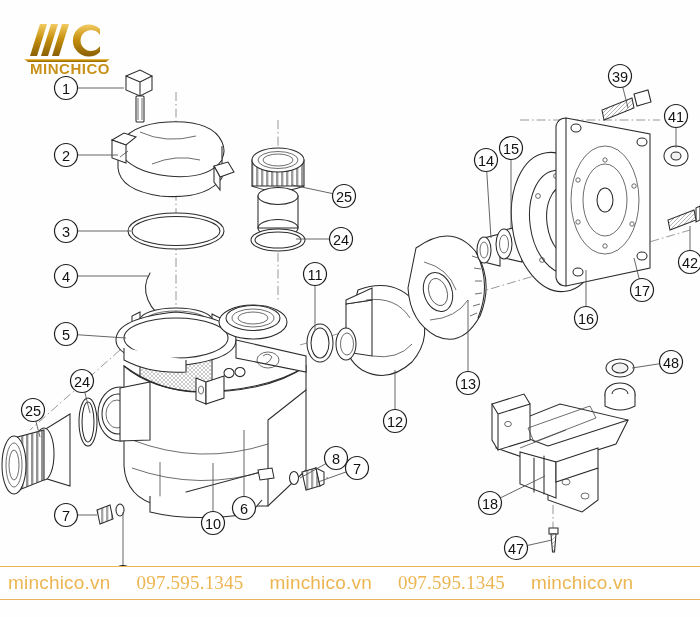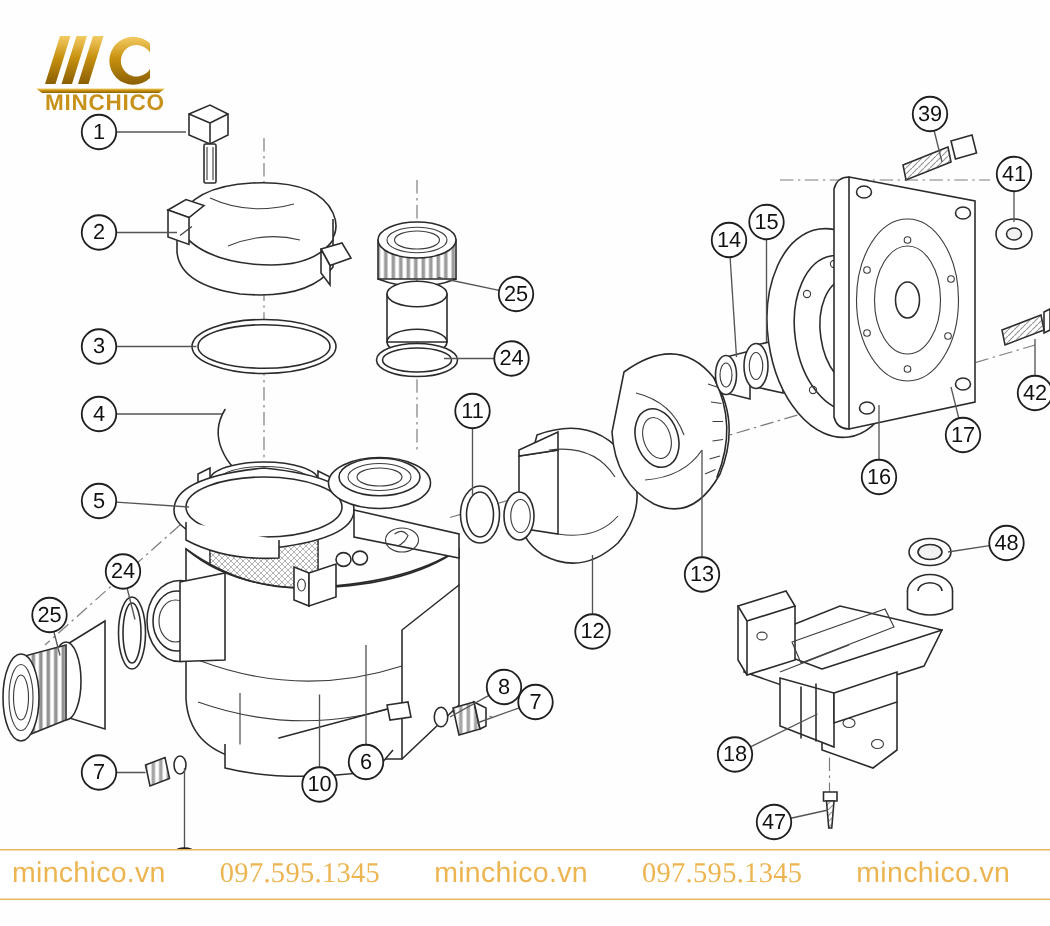--- a/index.html
+++ b/index.html
@@ -65,21 +65,21 @@
     overflow: hidden;
     background: #ffffff;
   }
   #footer-track {
     position: absolute;
     left: 8px;
     top: 0;
     height: 31px;
     display: flex;
     align-items: center;
-    gap: 36px;
+    gap: 26px;
     white-space: nowrap;
   }
   .foot-item {
     font-family: "Liberation Sans", sans-serif;
     font-size: 19px;
     color: #edb552;
     letter-spacing: 0.2px;
   }
   .foot-phone { color: #edb552; font-family: Liberation Serif, serif; }
 </style>

